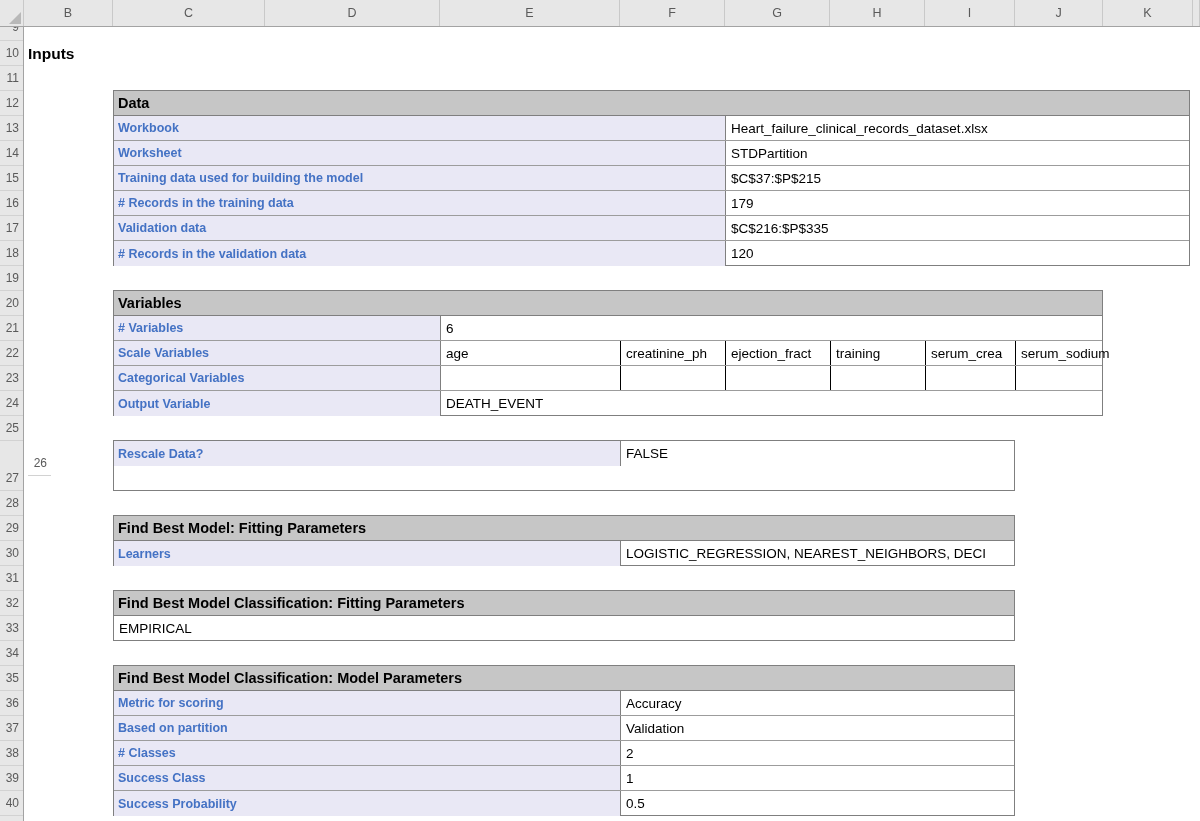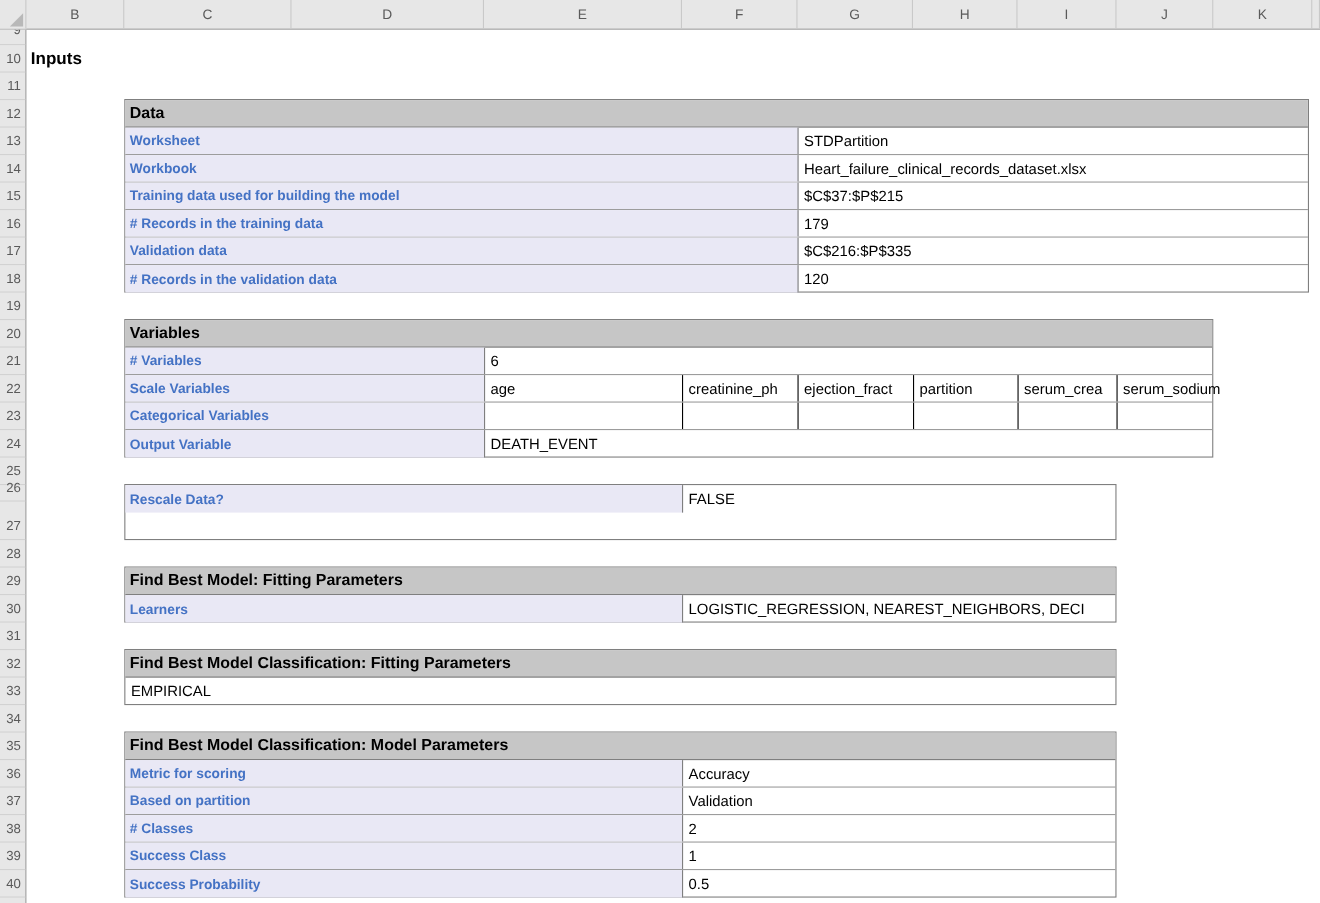--- a/index.html
+++ b/index.html
@@ -116,21 +116,21 @@
       </div>
       <div class="row-h" style="top: 339px; height: 25px;">
         <span>23</span>
       </div>
       <div class="row-h" style="top: 364px; height: 25px;">
         <span>24</span>
       </div>
       <div class="row-h" style="top: 389px; height: 25px;">
         <span>25</span>
       </div>
-      <div class="row-h" style="top: 404px; height: 25px;">
+      <div class="row-h" style="top: 424px; height: 25px; margin-left: 28px;">
         <span>26</span>
       </div>
       <div class="row-h" style="top: 439px; height: 25px;">
         <span>27</span>
       </div>
       <div class="row-h" style="top: 464px; height: 25px;">
         <span>28</span>
       </div>
       <div class="row-h" style="top: 489px; height: 25px;">
         <span>29</span>
@@ -168,26 +168,26 @@
       <div class="row-h" style="top: 764px; height: 25px;">
         <span>40</span>
       </div>
     </div>
 
   <div class="sheet-title">Inputs</div>
 
   <div class="tbl w-data" style="left:113px; top:90px; width:1077px; height:176px;">
     <div class="tbl-h">Data</div>
     <div class="tr">
+      <div class="lab">Workbook</div>
+      <div class="val">Heart_failure_clinical_records_dataset.xlsx</div>
+    </div>
+    <div class="tr">
       <div class="lab">Worksheet</div>
       <div class="val">STDPartition</div>
-    </div>
-    <div class="tr">
-      <div class="lab">Workbook</div>
-      <div class="val">Heart_failure_clinical_records_dataset.xlsx</div>
     </div>
     <div class="tr">
       <div class="lab">Training data used for building the model</div>
       <div class="val">$C$37:$P$215</div>
     </div>
     <div class="tr">
       <div class="lab"># Records in the training data</div>
       <div class="val">179</div>
     </div>
     <div class="tr">
@@ -204,21 +204,21 @@
     <div class="tbl-h">Variables</div>
     <div class="tr">
       <div class="lab"># Variables</div>
       <div class="val">6</div>
     </div>
     <div class="tr">
       <div class="lab">Scale Variables</div>
       <div class="cellv" style="width:180px">age</div>
       <div class="cellv" style="width:105px">creatinine_ph</div>
       <div class="cellv" style="width:105px">ejection_fract</div>
-      <div class="cellv" style="width:95px">partition</div>
+      <div class="cellv" style="width:95px">training</div>
       <div class="cellv" style="width:90px">serum_crea</div>
       <div class="cellv last">serum_sodium</div>
     </div>
     <div class="tr">
       <div class="lab">Categorical Variables</div>
       <div class="cellv" style="width:180px"></div>
       <div class="cellv" style="width:105px"></div>
       <div class="cellv" style="width:105px"></div>
       <div class="cellv" style="width:95px"></div>
       <div class="cellv" style="width:90px"></div>

